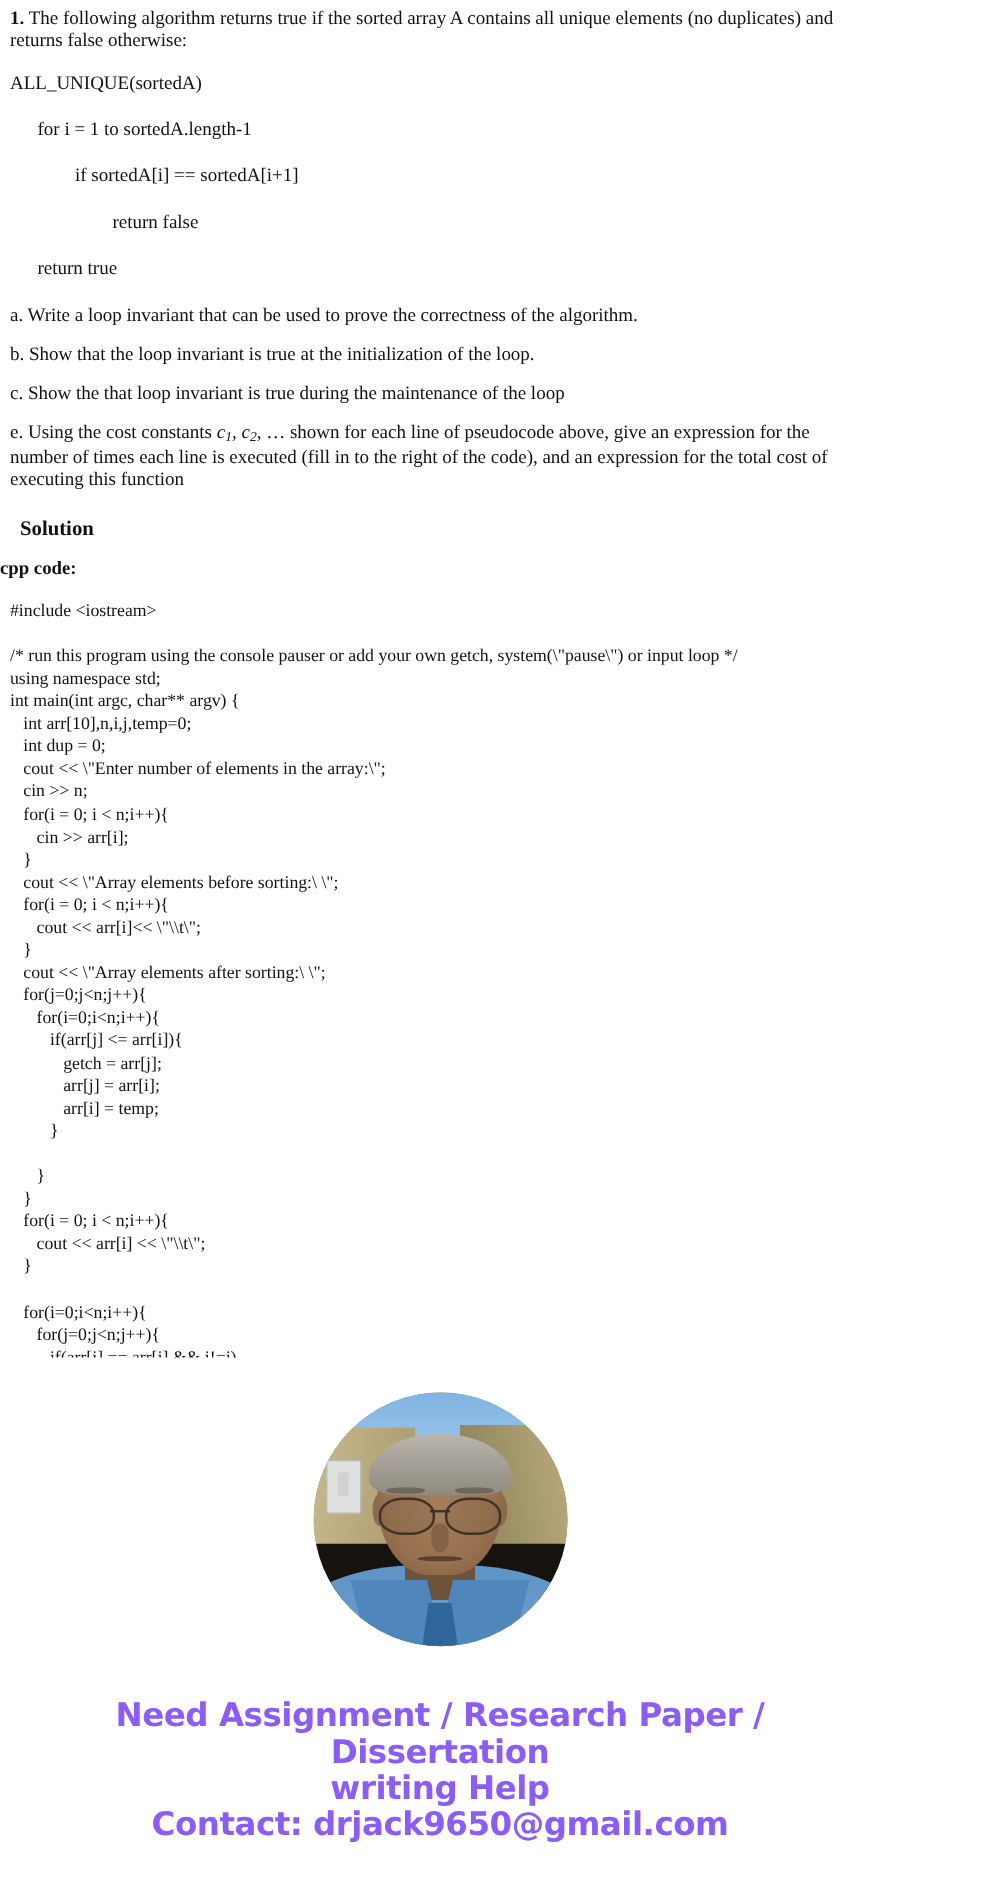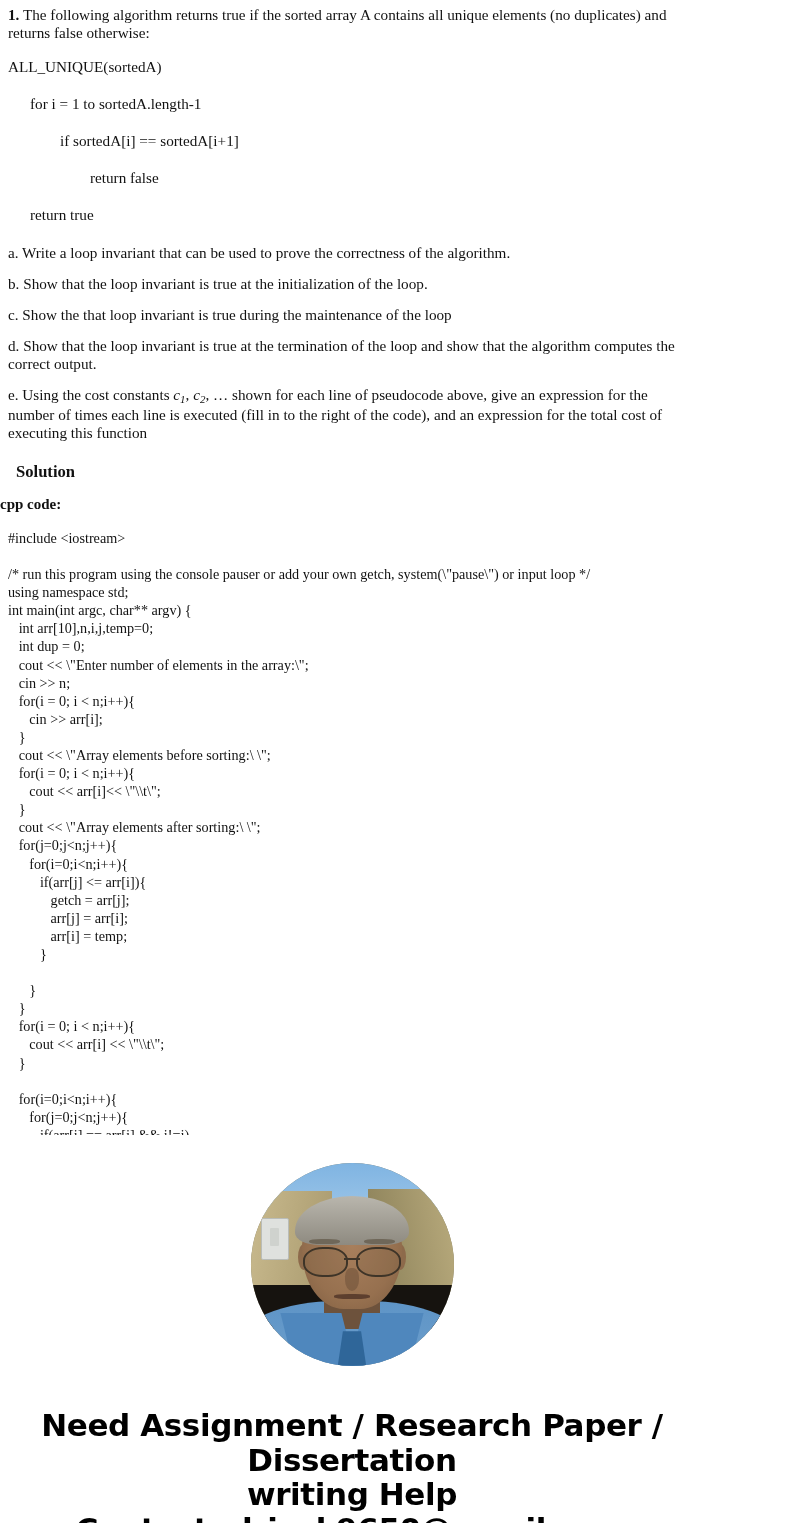--- a/index.html
+++ b/index.html
@@ -237,24 +237,24 @@
     background: #5d3f2e;
     border-radius: 40%;
   }
 
   
   .footer {
     margin-top: 42px;
     text-align: center;
     font-family: "DejaVu Sans", "Liberation Sans", sans-serif;
     font-weight: bold;
-    font-size: 31px;
+    font-size: 26px;
     line-height: 1.12;
     letter-spacing: -0.4px;
-    color: #000000;
+    color: #8b5cf6;
     padding: 0 14px;
   }
   .footer .fline { display: block; }
 </style>
 </head>
 <body>
 
 <div class="page">
 
   <div class="qblock">
@@ -265,21 +265,20 @@
       <p class="pcode i0">ALL_UNIQUE(sortedA)</p>
       <p class="pcode i1">for i = 1 to sortedA.length-1</p>
       <p class="pcode i2">if sortedA[i] == sortedA[i+1]</p>
       <p class="pcode i3">return false</p>
       <p class="pcode i1">return true</p>
     </div>
 
     <p class="qpara">a. Write a loop invariant that can be used to prove the correctness of the algorithm.</p>
     <p class="qpara">b. Show that the loop invariant is true at the initialization of the loop.</p>
     <p class="qpara">c. Show the that loop invariant is true during the maintenance of the loop</p>
-    <p class="qpara">d. Show that the loop invariant is true at the termination of the loop and show that the algorithm computes the correct output.</p>
 
     <p class="qpara"><span>e. Using the cost constants </span><span class="italic-c"><span>c</span><sub>1</sub></span><span>, </span><span class="italic-c"><span>c</span><sub>2</sub></span><span>, … shown for each line of pseudocode above, give an expression for the number of times each line is executed (fill in to the right of the code), and an expression for the total cost of executing this function</span></p>
 
   </div>
 
   <h2 class="sol-h">Solution</h2>
   <h3 class="sub-h">cpp code:</h3>
 
   <div class="codewrap" id="code-block">
       <p class="codeline">#include &lt;iostream&gt;</p>

